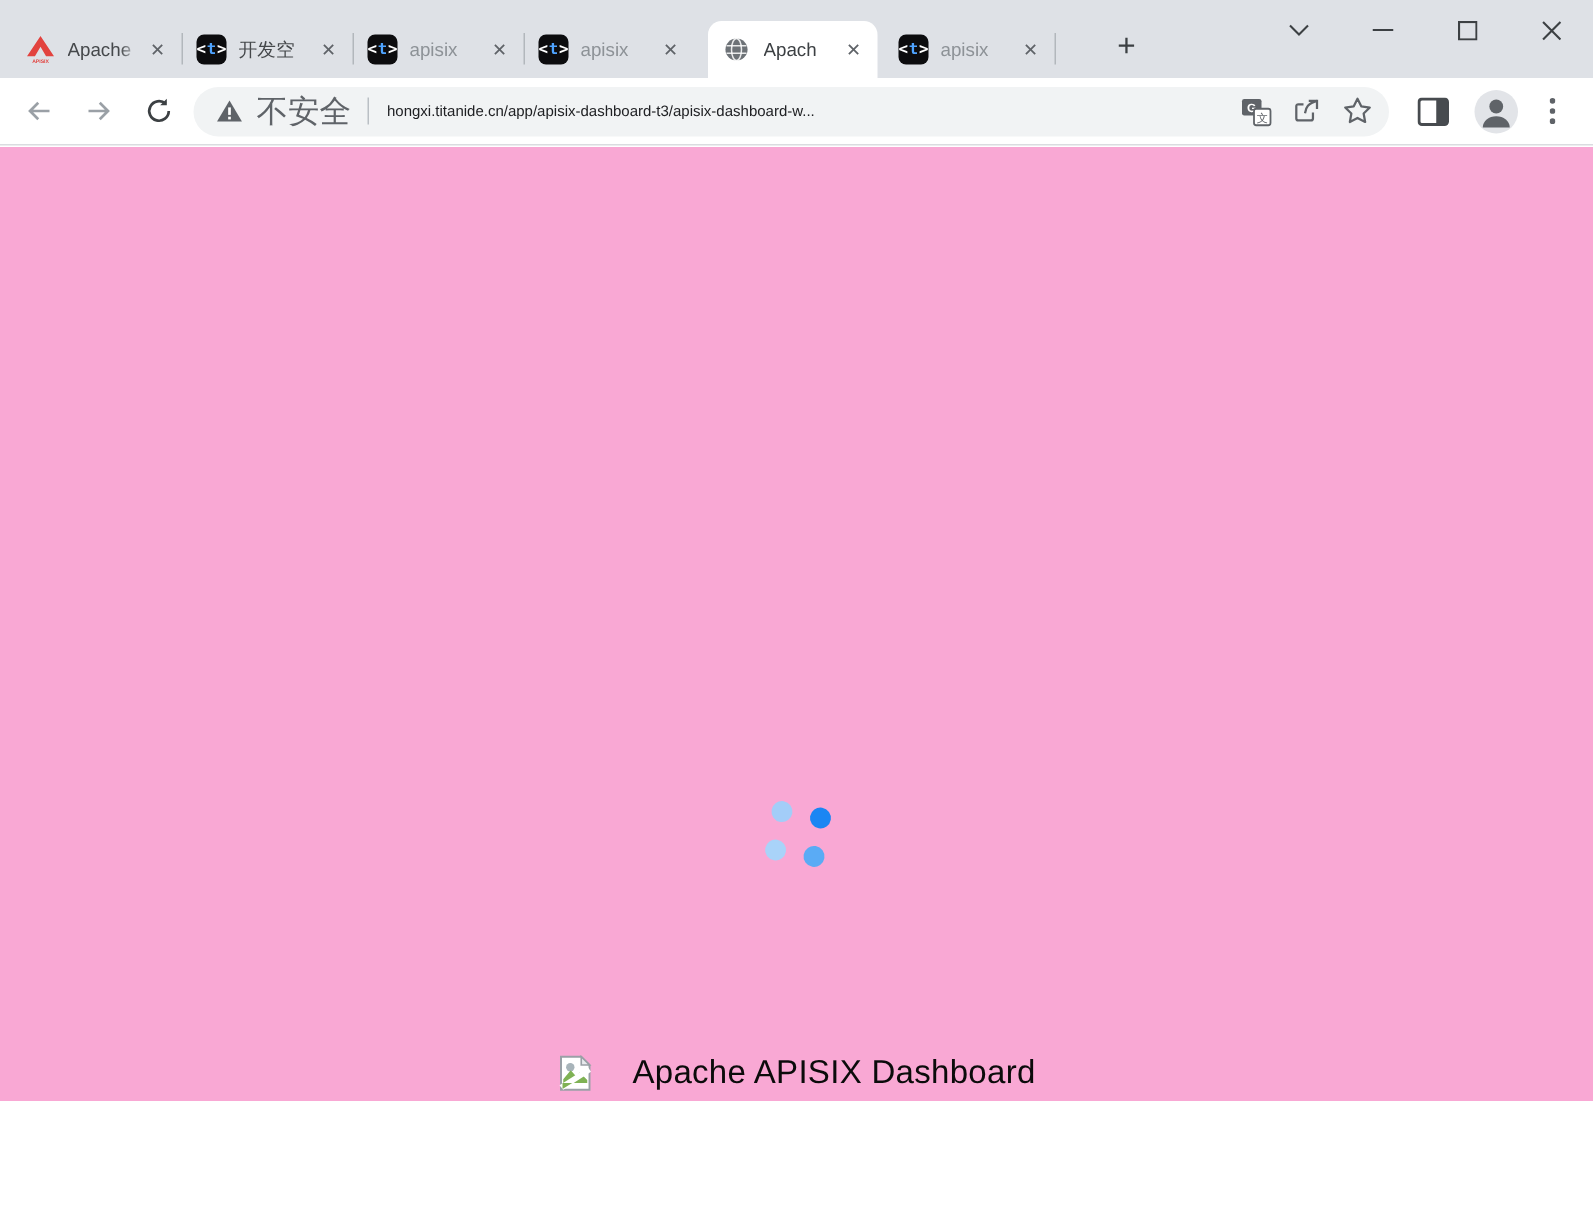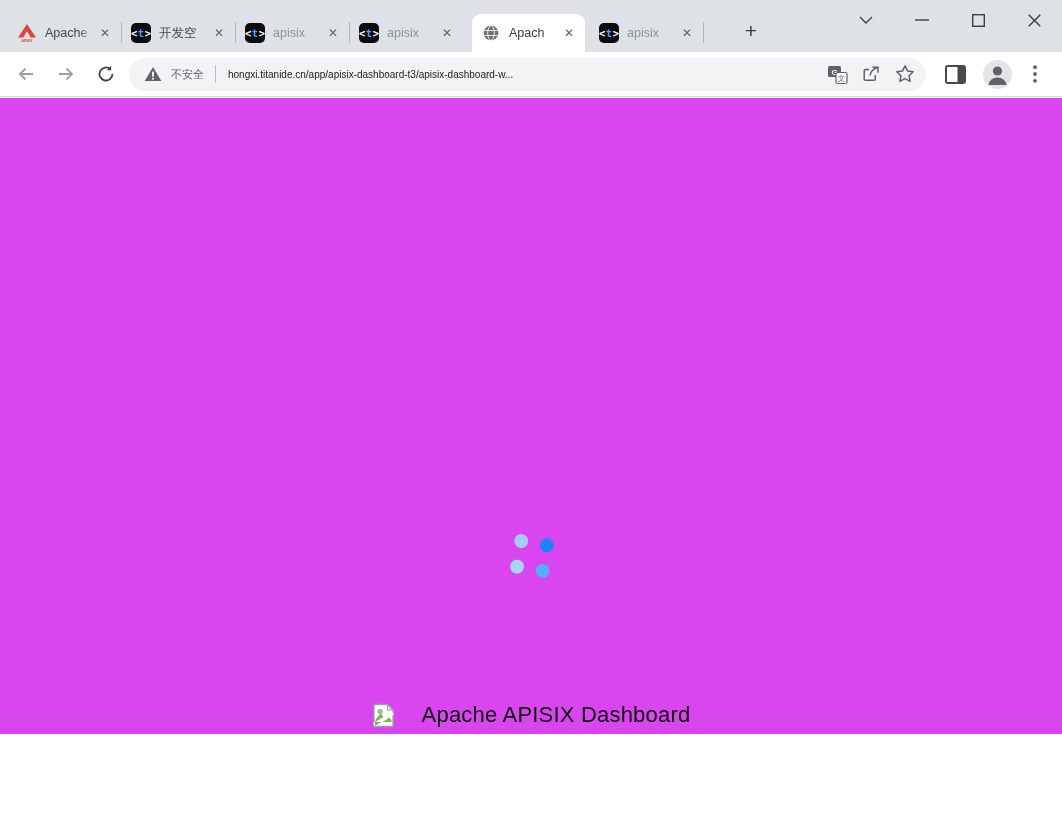--- a/index.html
+++ b/index.html
@@ -34,33 +34,33 @@
   .winctl .wbtn { width:56px; height:40px; display:flex; align-items:center; justify-content:center; cursor:pointer; }
 
   
   .toolbar { position:absolute; left:0; top:52px; width:1062px; height:45px; background:#fff;
          border-bottom:1px solid #dadce0; display:flex; align-items:center; }
   .navbtn { width:40px; height:36px; display:flex; align-items:center; justify-content:center;
          border-radius:50%; flex:none; cursor:pointer; }
   .navbtn:first-child { margin-left:6px; }
   .omnibox { flex:1; height:33px; background:#f1f3f4; border-radius:17px; margin-left:3px;
          display:flex; align-items:center; padding:0 4px 0 15px; min-width:0; }
-  .sec-label { font-size:11px; color:#5f6368; margin-left:9px; white-space:nowrap; }
+  .sec-label { font-size:21px; color:#5f6368; margin-left:9px; white-space:nowrap; }
   .omni-sep { width:1px; height:18px; background:#babfc4; margin:0 12px 0 11px; flex:none; }
   .url { font-size:10px; color:#202124; white-space:nowrap; overflow:hidden; flex:1; min-width:0; }
   .omni-btn { width:34px; height:30px; display:flex; align-items:center; justify-content:center;
          flex:none; cursor:pointer; border-radius:50%; }
   .right-cluster { display:flex; align-items:center; flex:none; padding:0 10px 0 8px; }
   .rc-btn { width:42px; height:38px; display:flex; align-items:center; justify-content:center;
          cursor:pointer; }
   .avatar { width:29px; height:29px; border-radius:50%; background:#e2e4e8; display:flex;
          align-items:flex-end; justify-content:center; overflow:hidden; }
 
   
-  .page { position:absolute; left:0; top:98px; width:1062px; height:636px; background:#d946ef; }
+  .page { position:absolute; left:0; top:98px; width:1062px; height:636px; background:#f9a8d4; }
   .spinner { position:absolute; left:512px; top:438px; width:40px; height:40px;
          transform:rotate(9.5deg); }
   .spinner i { position:absolute; width:14px; height:14px; border-radius:50%; }
   .spinner .d1 { left:0;  top:0;  background:#a3cdf8; }
   .spinner .d2 { left:26px; top:0;  background:#1b86f3; }
   .spinner .d3 { left:0;  top:26px; background:#a9d3f9; }
   .spinner .d4 { left:26px; top:26px; background:#5aabf5; }
   .brand-row { position:absolute; left:0; top:604px; width:1062px; display:flex;
          align-items:center; justify-content:center; gap:27px; }
   .brand-title { font-size:22px; color:#0b0b0b; letter-spacing:0.2px; }

